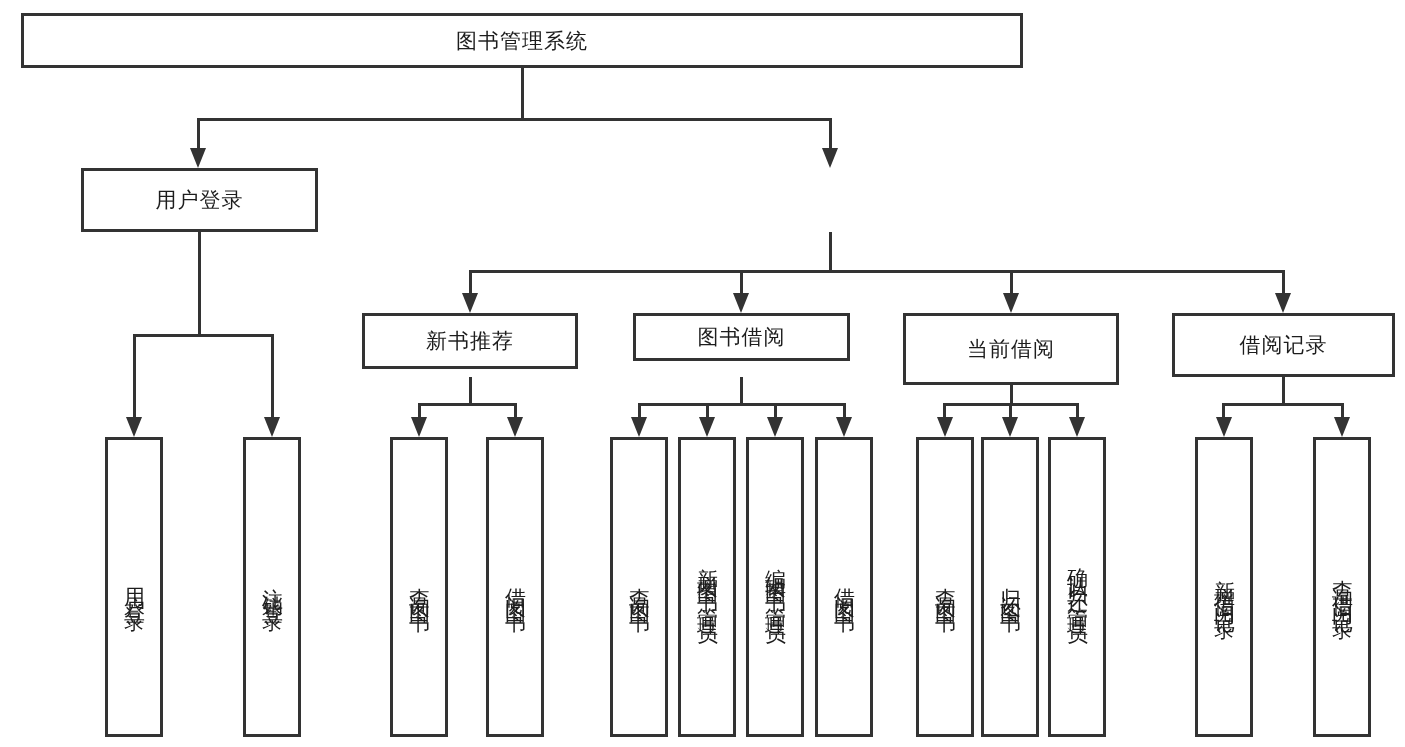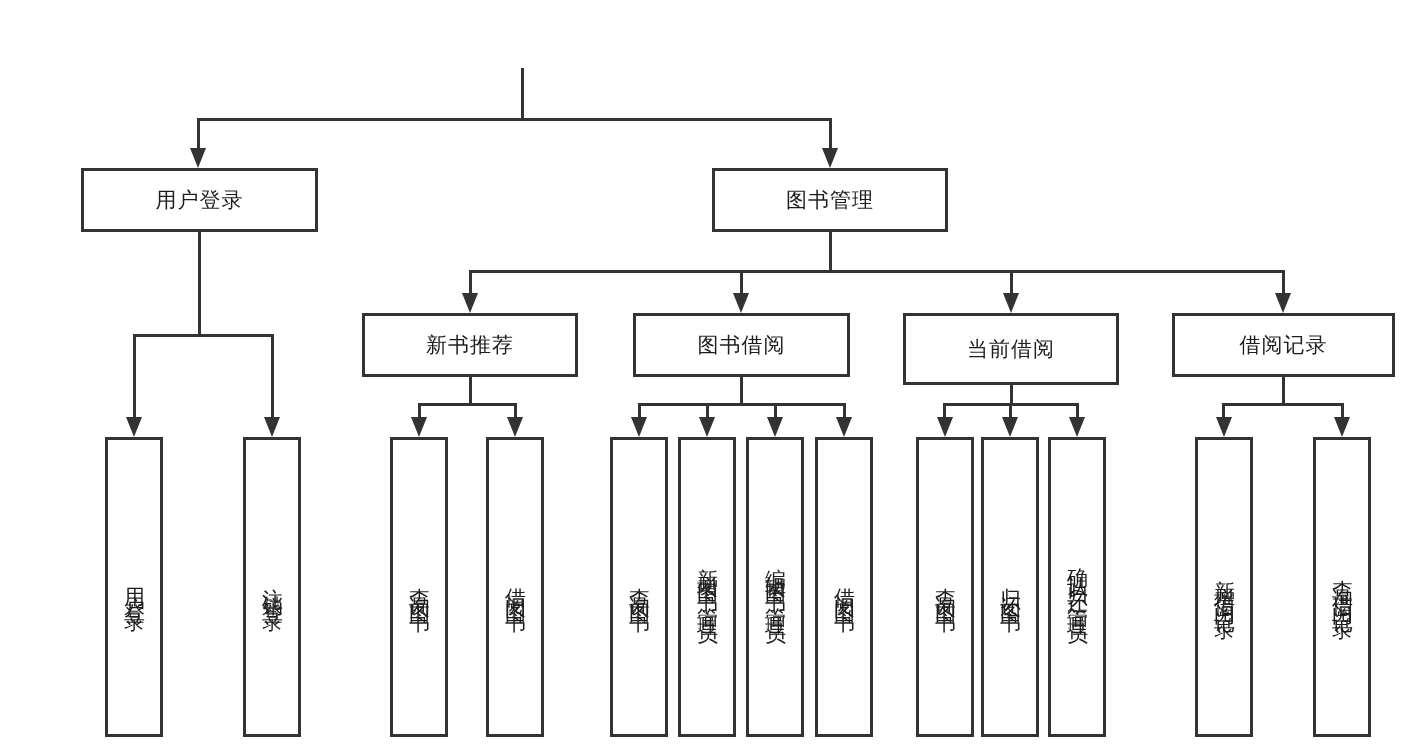--- a/index.html
+++ b/index.html
@@ -85,32 +85,32 @@
   <div class="ar" style="left:1002px;top:417px"></div>
   <div class="ar" style="left:1069px;top:417px"></div>
 
   <div class="ln" style="left:1282px;top:377px;width:3px;height:28px"></div>
   <div class="ln" style="left:1222px;top:403px;width:121px;height:3px"></div>
   <div class="ln" style="left:1222px;top:403px;width:3px;height:17px"></div>
   <div class="ln" style="left:1341px;top:403px;width:3px;height:17px"></div>
   <div class="ar" style="left:1216px;top:417px"></div>
   <div class="ar" style="left:1334px;top:417px"></div>
 
+  <div class="bx" style="left:21px;top:13px;width:1002px;height:55px">
+    <span>图书管理系统</span>
+  </div>
 
   <div class="bx" style="left:81px;top:168px;width:237px;height:64px">
     <span>用户登录</span>
   </div>
-  <div class="bx" style="left:712px;top:168px;width:236px;height:64px">
-    <span>图书管理</span>
-  </div>
 
-  <div class="bx" style="left:362px;top:313px;width:216px;height:64px">
+  <div class="bx" style="left:362px;top:313px;width:216px;height:56px">
     <span>新书推荐</span>
   </div>
-  <div class="bx" style="left:633px;top:313px;width:217px;height:64px">
+  <div class="bx" style="left:633px;top:313px;width:217px;height:48px">
     <span>图书借阅</span>
   </div>
   <div class="bx" style="left:903px;top:313px;width:216px;height:72px">
     <span>当前借阅</span>
   </div>
   <div class="bx" style="left:1172px;top:313px;width:223px;height:64px">
     <span>借阅记录</span>
   </div>
 
   <div class="bx vbx" style="left:105px;top:437px;width:58px;height:300px">

